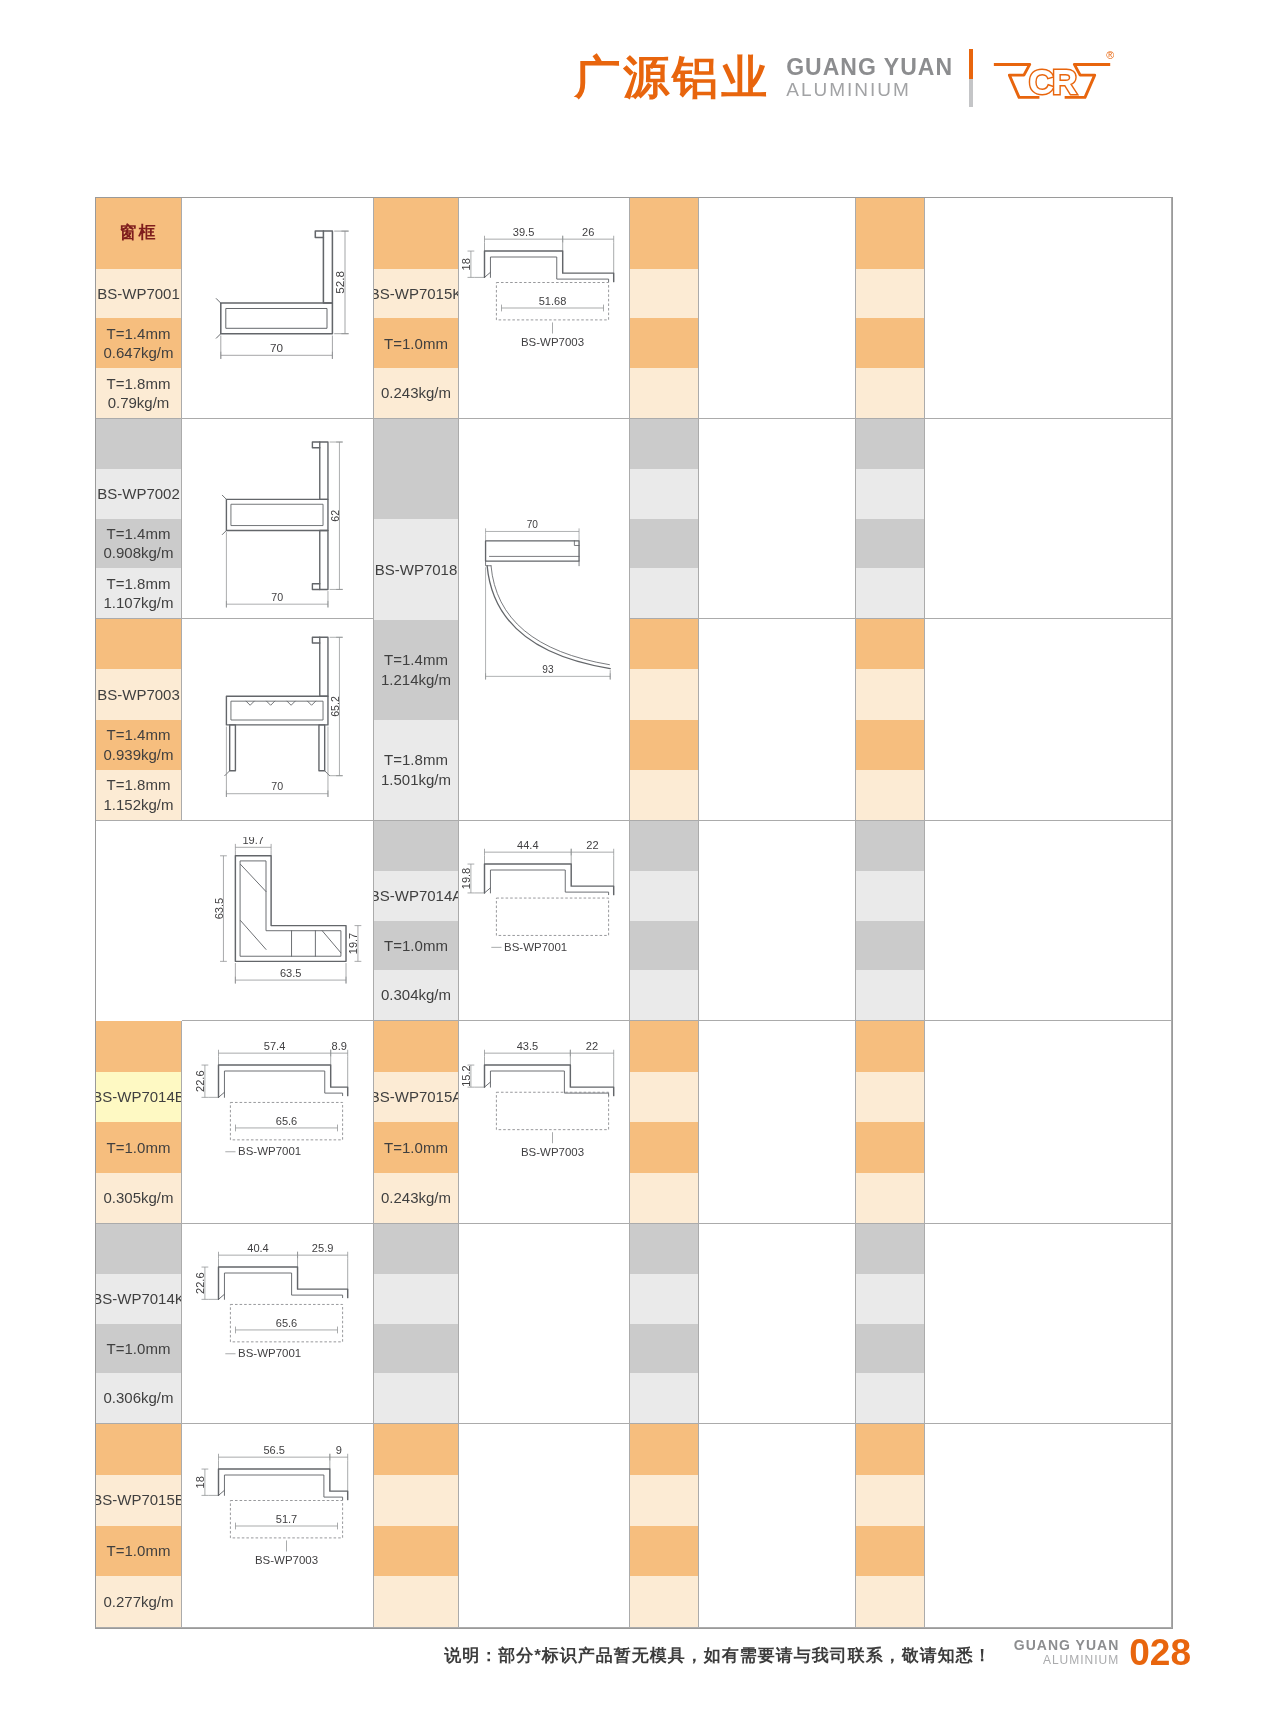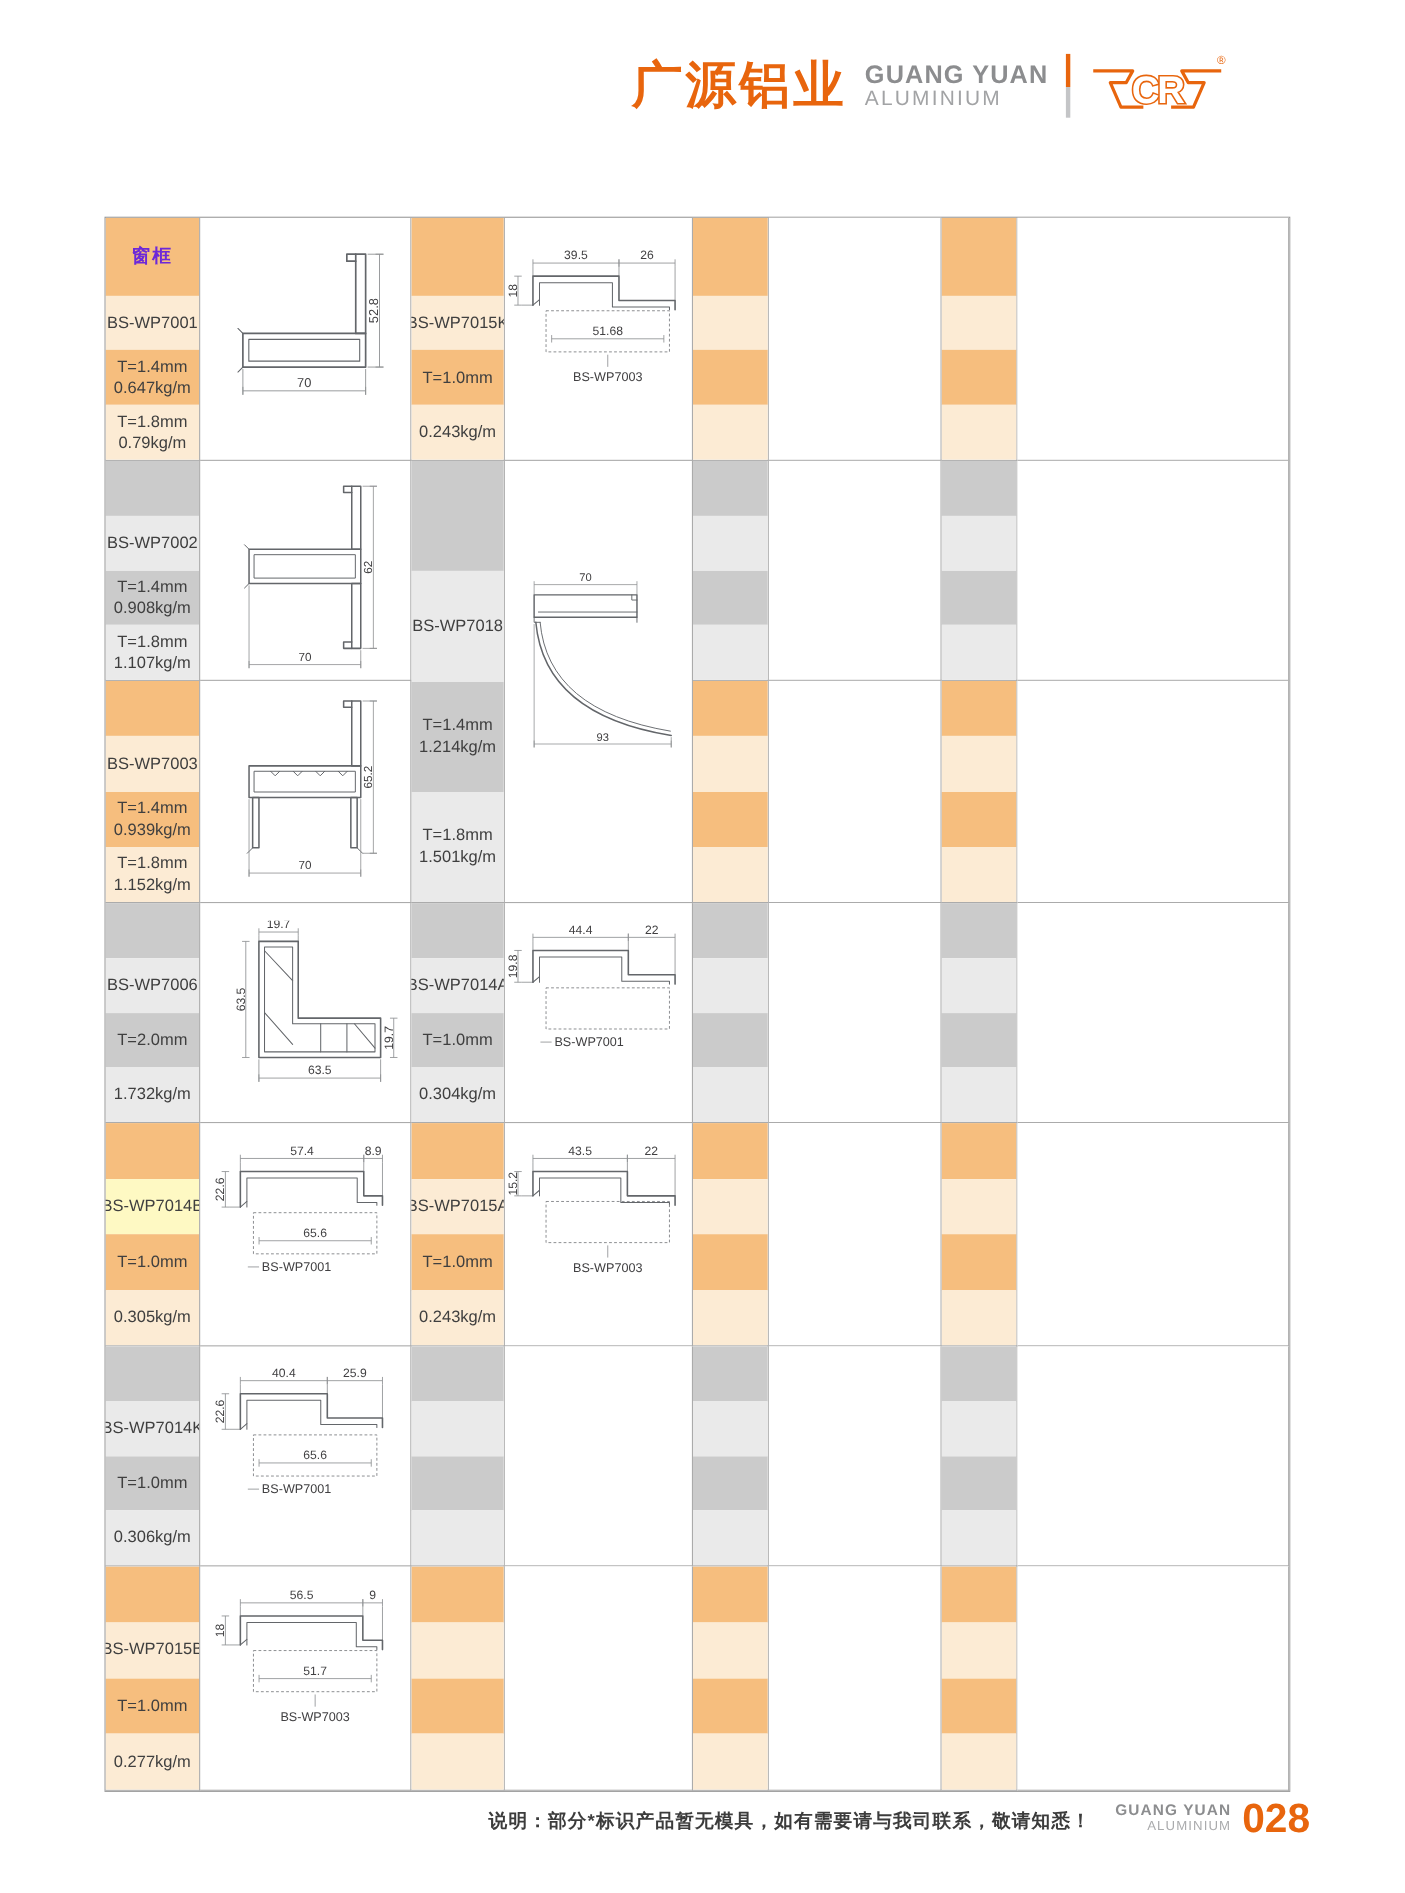--- a/index.html
+++ b/index.html
@@ -20,21 +20,21 @@
   
   .title-bar{position:absolute;left:95px;top:155px;width:1076px;height:42px;background:#e8650d;
              color:#fff;font-size:27px;font-weight:bold;letter-spacing:5px;
              display:flex;align-items:center;justify-content:center;}
   
   .ptable{position:absolute;left:95px;top:197px;display:grid;border:1px solid #9a9a9a;background:#fff;}
   .cell{position:relative;box-sizing:border-box;border-right:1px solid #ababab;border-bottom:1px solid #ababab;overflow:hidden;}
   .cell.bands{display:flex;flex-direction:column;}
   .band{display:flex;flex-direction:column;align-items:center;justify-content:center;}
   .band .line{font-size:15px;color:#3f3f3f;line-height:1.3;white-space:nowrap;}
-  .band .line.cat{color:#6d28d9;font-weight:bold;font-size:17px;letter-spacing:2px;}
+  .band .line.cat{color:#7f1d1d;font-weight:bold;font-size:17px;letter-spacing:2px;}
   .cell.drawing{display:flex;align-items:center;justify-content:center;}
   .cell.empty{background:#fff;}
   
   svg.draw .prof{fill:none;stroke:#63666a;stroke-width:1.7;stroke-linejoin:round;stroke-linecap:round;}
   svg.draw .prof2{stroke-width:1.1;}
   svg.draw .dim{stroke:#8e9092;stroke-width:0.9;fill:none;}
   svg.draw .dash{fill:none;stroke:#85878a;stroke-width:1;stroke-dasharray:3 2.4;}
   svg.draw .dtxt{font:13px "Liberation Sans",sans-serif;fill:#414042;}
   svg.draw .ctxt{font:13.5px "Liberation Sans",sans-serif;fill:#414042;}
   
@@ -294,32 +294,20 @@
         <div class="band" style="background: rgb(252, 235, 212); flex: 50 1 0px;"></div>
       </div>
       <div class="cell empty" style="grid-area: 3 / 6 / span 1 / span 1;"></div>
       <div class="cell bands" style="grid-area: 3 / 7 / span 1 / span 1;">
         <div class="band" style="background: rgb(246, 190, 126); flex: 50 1 0px;"></div>
         <div class="band" style="background: rgb(252, 235, 212); flex: 50 1 0px;"></div>
         <div class="band" style="background: rgb(246, 190, 126); flex: 50 1 0px;"></div>
         <div class="band" style="background: rgb(252, 235, 212); flex: 50 1 0px;"></div>
       </div>
       <div class="cell empty" style="grid-area: 3 / 8 / span 1 / span 1;"></div>
-      <div class="cell bands" style="grid-area: 4 / 1 / span 1 / span 1;">
-        <div class="band" style="background: rgb(203, 203, 203); flex: 50 1 0px;"></div>
-        <div class="band" style="background: rgb(234, 234, 234); flex: 50 1 0px;">
-          <div class="line">BS-WP7006</div>
-        </div>
-        <div class="band" style="background: rgb(203, 203, 203); flex: 50 1 0px;">
-          <div class="line">T=2.0mm</div>
-        </div>
-        <div class="band" style="background: rgb(234, 234, 234); flex: 50 1 0px;">
-          <div class="line">1.732kg/m</div>
-        </div>
-      </div>
       <div class="cell drawing" style="grid-area: 4 / 2 / span 1 / span 1;">
         <svg class="draw" width="183" height="167" viewBox="0 0 215 196">
           <line class="dim" x1="58" y1="12" x2="100" y2="12"></line>
           <line class="dim" x1="58" y1="8" x2="58" y2="16"></line>
           <line class="dim" x1="100" y1="8" x2="100" y2="16"></line>
           <text class="dtxt" text-anchor="middle" x="79" y="8">19.7</text>
           <line class="dim" x1="58" y1="16" x2="58" y2="22"></line>
           <line class="dim" x1="100" y1="16" x2="100" y2="22"></line>
           <path class="prof" d="M58 22 H100 V104 H188 V146 H58 Z"></path>
           <path class="prof prof2" d="M64 28 H94 V110 H182 V140 H64 Z"></path>

